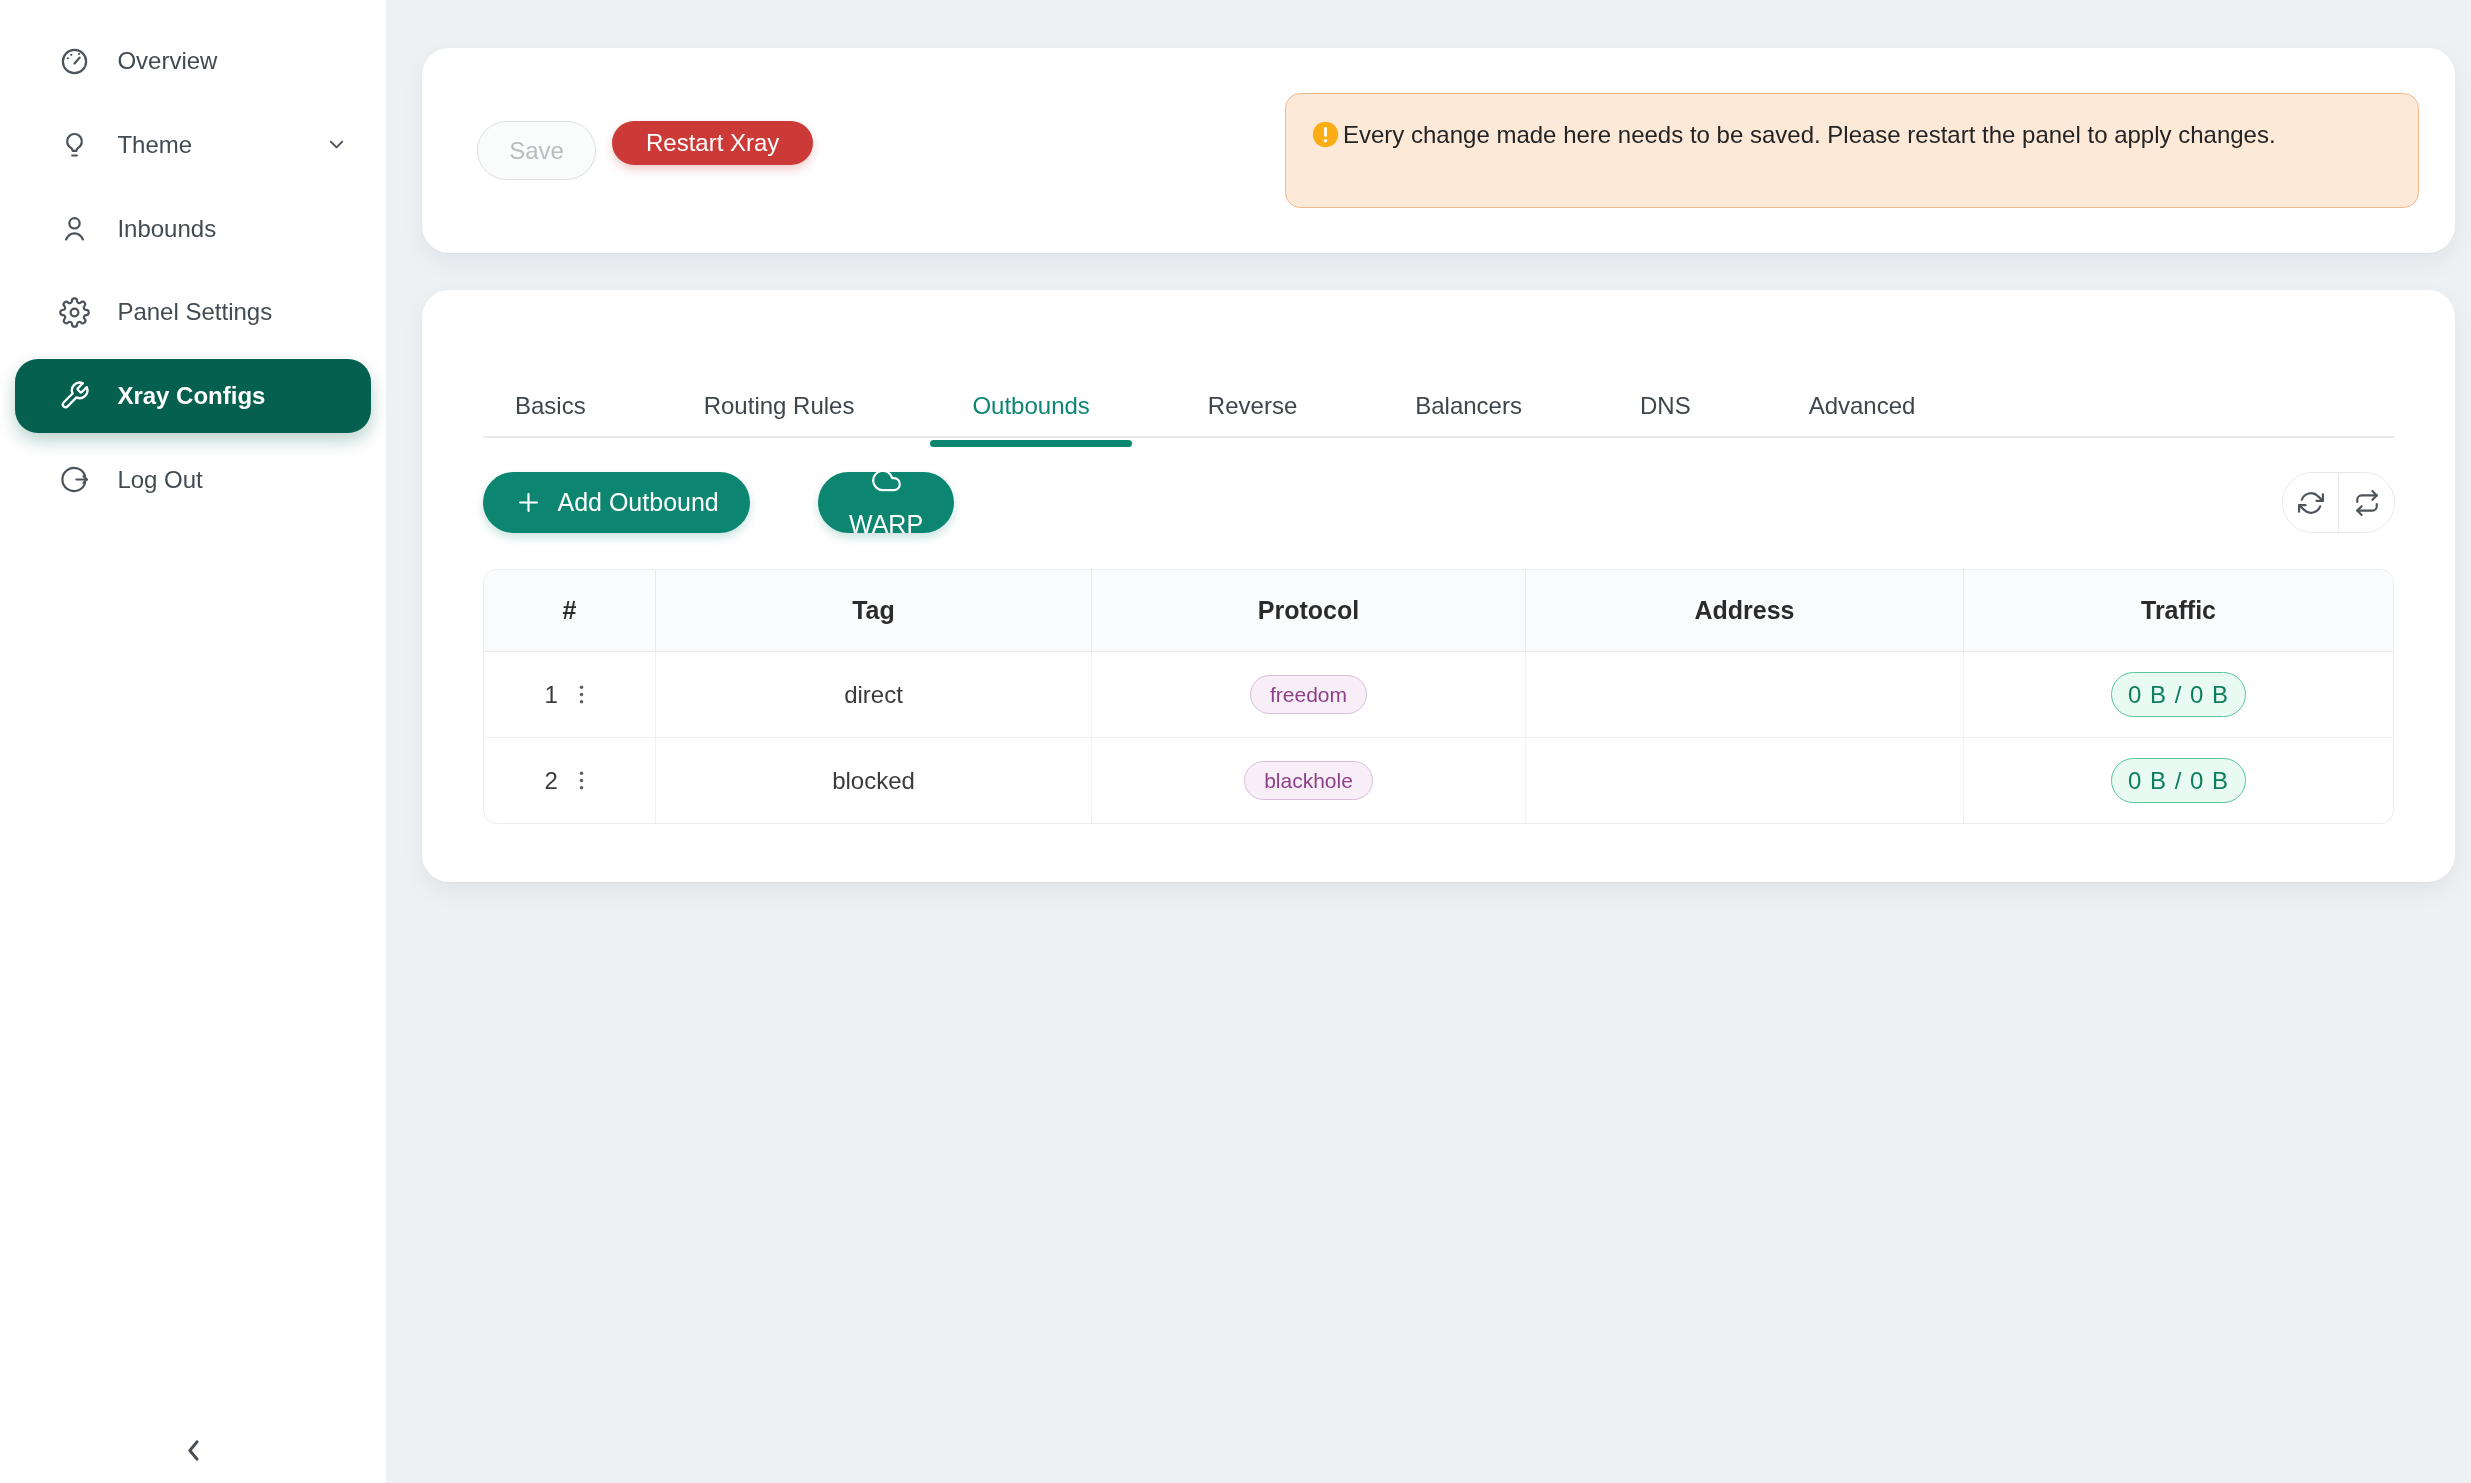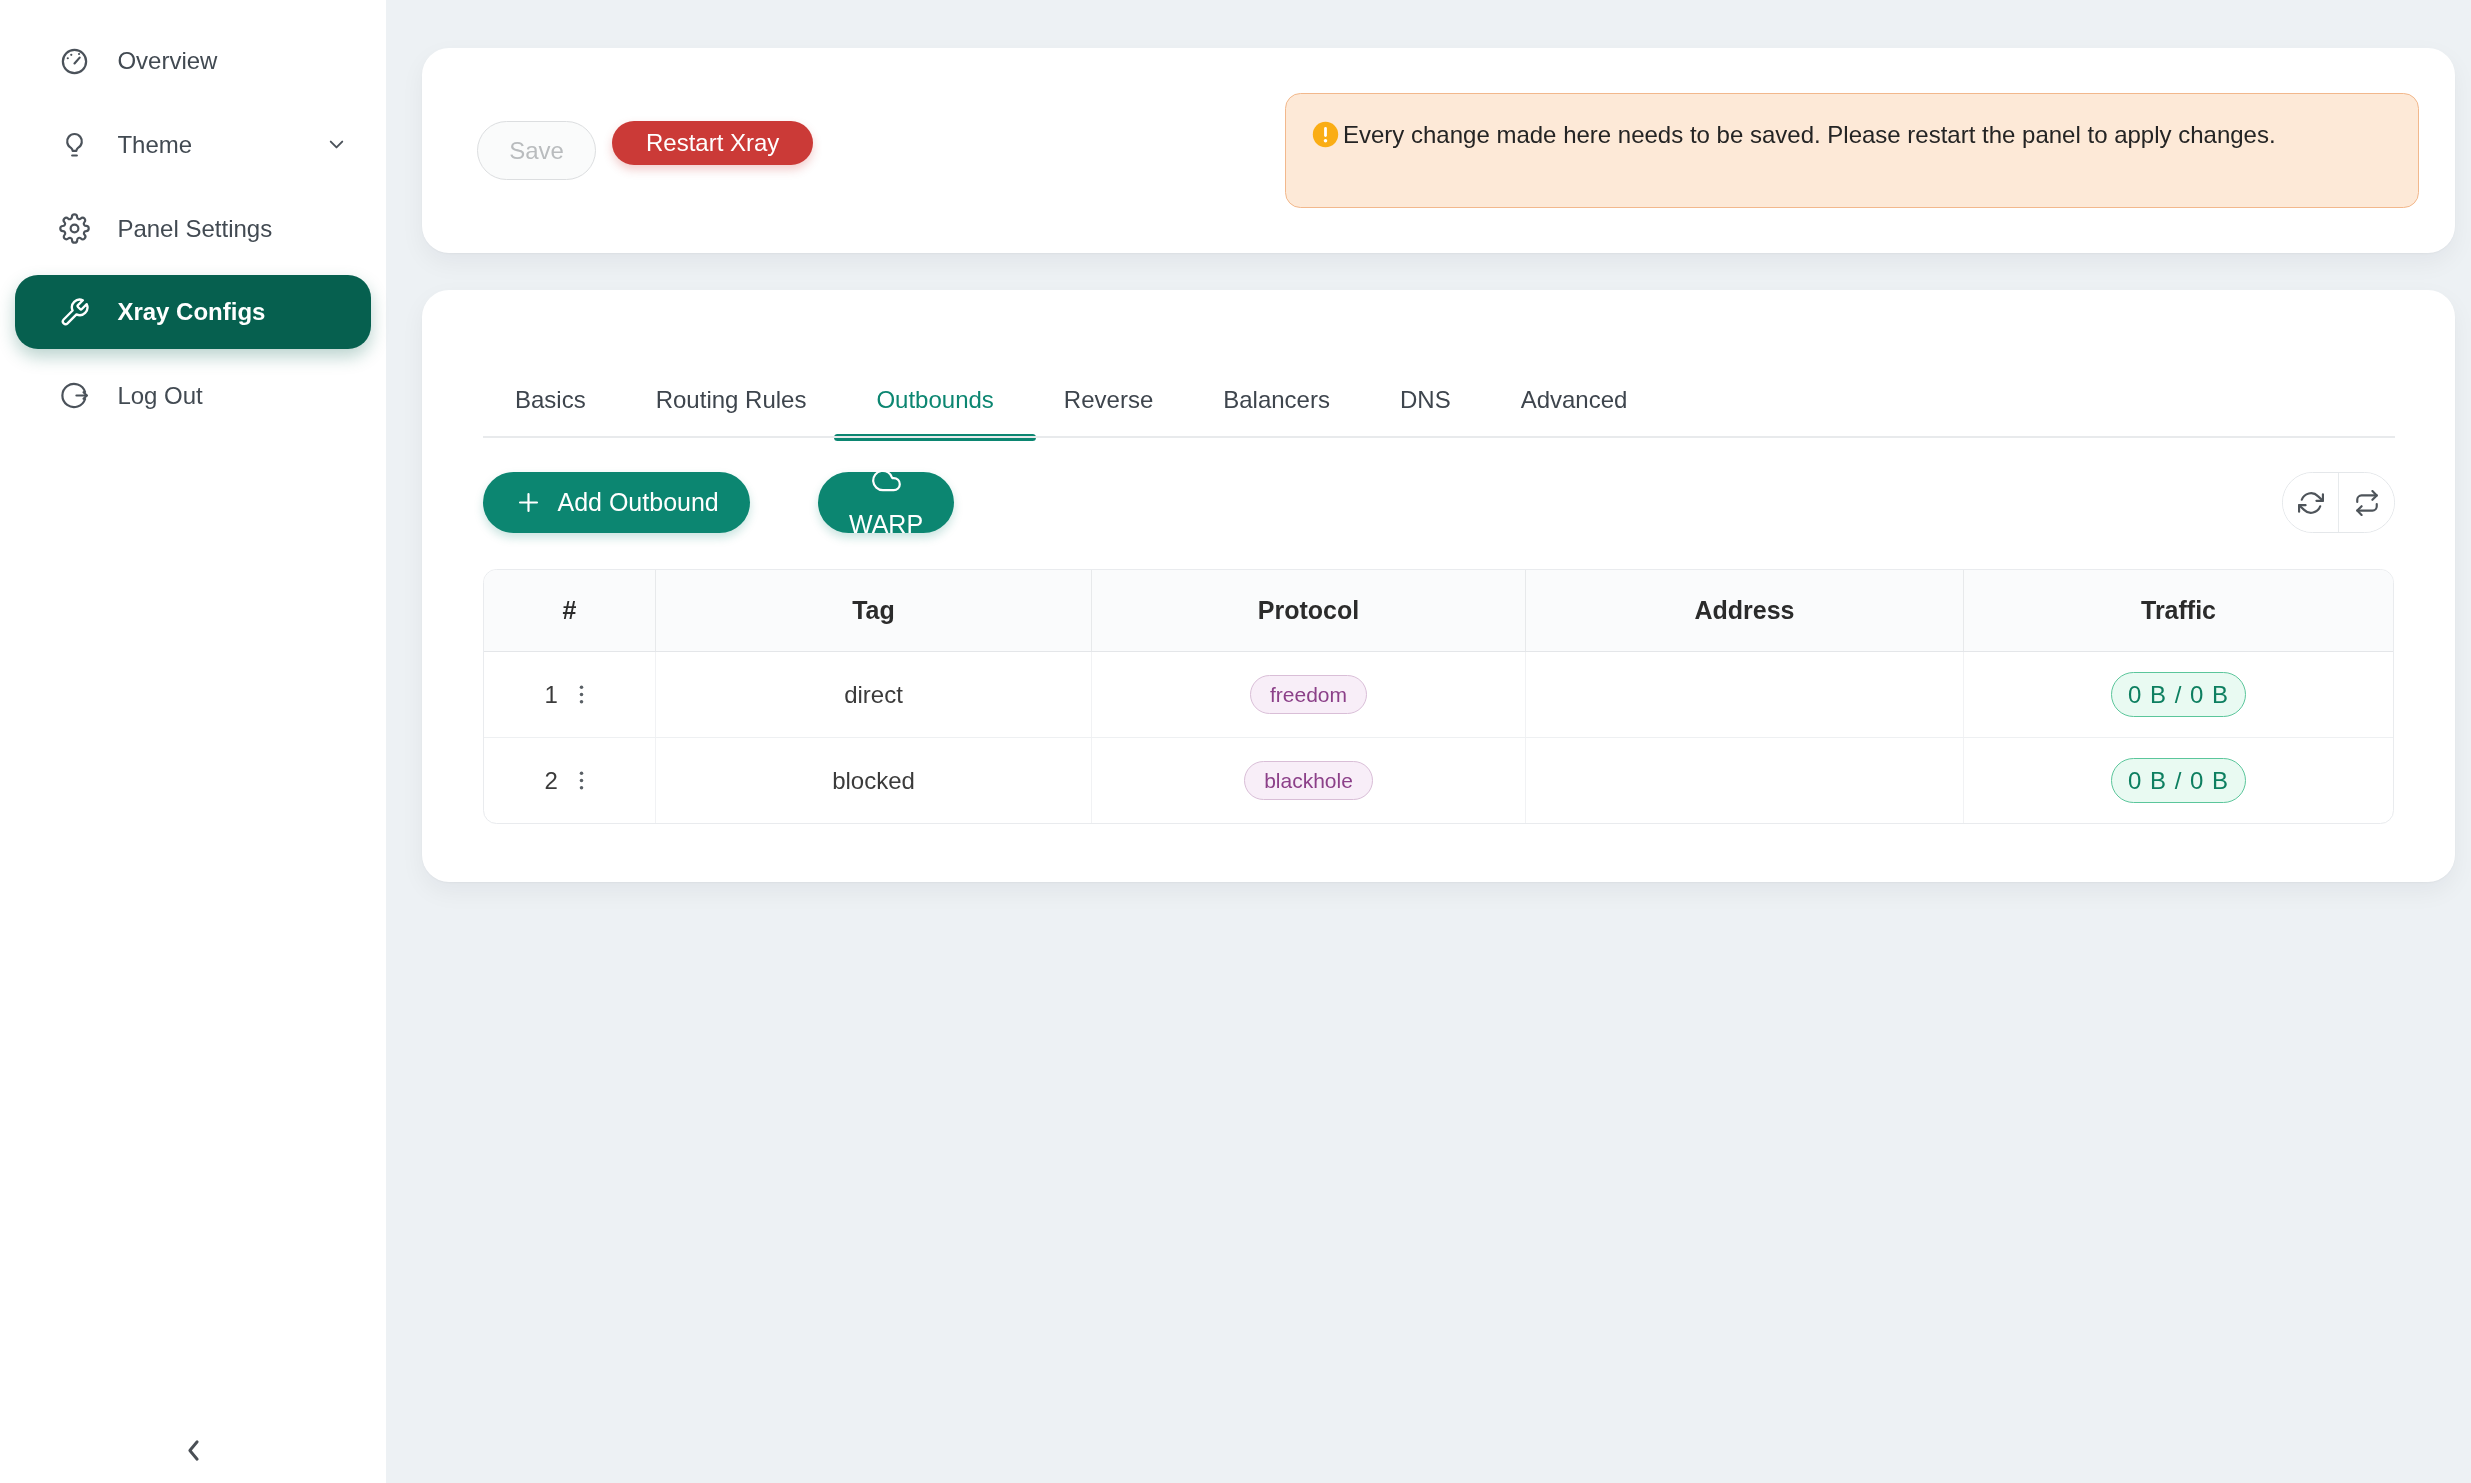--- a/index.html
+++ b/index.html
@@ -64,21 +64,21 @@
     position:absolute; right:36px; top:45px; width:1134px; min-height:115px;
     background:#fde9d7; border:1.9px solid #f2b88c; border-radius:15.4px;
     display:flex; align-items:flex-start; gap:3px; padding:21px 29px 21px 25px;
   }
   .alert-icn { width:29px; height:29px; flex:0 0 auto; margin-top:4.8px; }
   .alert-text { font-size:24px; line-height:39px; color:#242424; max-width:951px; }
 
   
   .tabs {
     position:absolute; left:61px; right:60px; top:0; height:147px;
-    display:flex; align-items:flex-end; gap:70px; padding:0 0 21px 32px;
+    display:flex; align-items:flex-end; gap:118px; padding:0 0 15px 32px;
   }
   .tabline {
     position:absolute; left:61px; right:60px; top:146px; height:1.9px;
     background:#e8eaec;
   }
   .tab { position:relative; font-size:24px; color:#3e454d; cursor:pointer; padding-bottom:1.9px; }
   .tab.active { color:#0c8671;text-align:center; }
   .tab.active .inkbar {
     position:absolute; left:-42px; right:-42px; bottom:-25px; height:6.8px;
     border-radius:3.9px; background:#0c8671;
@@ -169,20 +169,29 @@
         </svg>
       </span>
       <span>Theme</span>
       <span class="nav-chevron">
         <svg viewBox="0 0 24 24" fill="none" stroke="currentColor" stroke-width="2" stroke-linecap="round" stroke-linejoin="round">
             <polyline points="6 9 12 15 18 9"></polyline>
           </svg>
       </span>
     </div>
 
+    <div class="nav-item">
+      <span class="icn">
+        <svg viewBox="0 0 24 24" fill="none" stroke="currentColor" stroke-width="1.7" stroke-linecap="round" stroke-linejoin="round">
+          <circle cx="12" cy="8" r="4"></circle>
+          <path d="M5.5 20.5c1.4-3.3 3.8-4.8 6.5-4.8s5.1 1.5 6.5 4.8"></path>
+        </svg>
+      </span>
+      <span>Inbounds</span>
+    </div>
 
     <div class="nav-item">
       <span class="icn">
         <svg viewBox="0 0 24 24" fill="none" stroke="currentColor" stroke-width="1.7" stroke-linecap="round" stroke-linejoin="round">
           <circle cx="12" cy="12" r="3"></circle>
           <path d="M19.4 15a1.65 1.65 0 0 0 .33 1.82l.06.06a2 2 0 0 1-2.83 2.83l-.06-.06a1.65 1.65 0 0 0-1.82-.33 1.65 1.65 0 0 0-1 1.51V21a2 2 0 0 1-4 0v-.09A1.65 1.65 0 0 0 9 19.4a1.65 1.65 0 0 0-1.82.33l-.06.06a2 2 0 1 1-2.83-2.83l.06-.06a1.65 1.65 0 0 0 .33-1.82 1.65 1.65 0 0 0-1.51-1H3a2 2 0 0 1 0-4h.09A1.65 1.65 0 0 0 4.6 9a1.65 1.65 0 0 0-.33-1.82l-.06-.06a2 2 0 1 1 2.83-2.83l.06.06a1.65 1.65 0 0 0 1.82.33H9a1.65 1.65 0 0 0 1-1.51V3a2 2 0 0 1 4 0v.09a1.65 1.65 0 0 0 1 1.51 1.65 1.65 0 0 0 1.82-.33l.06-.06a2 2 0 1 1 2.83 2.83l-.06.06a1.65 1.65 0 0 0-.33 1.82V9a1.65 1.65 0 0 0 1.51 1H21a2 2 0 0 1 0 4h-.09a1.65 1.65 0 0 0-1.51 1z"></path>
         </svg>
       </span>
       <span>Panel Settings</span>
     </div>

